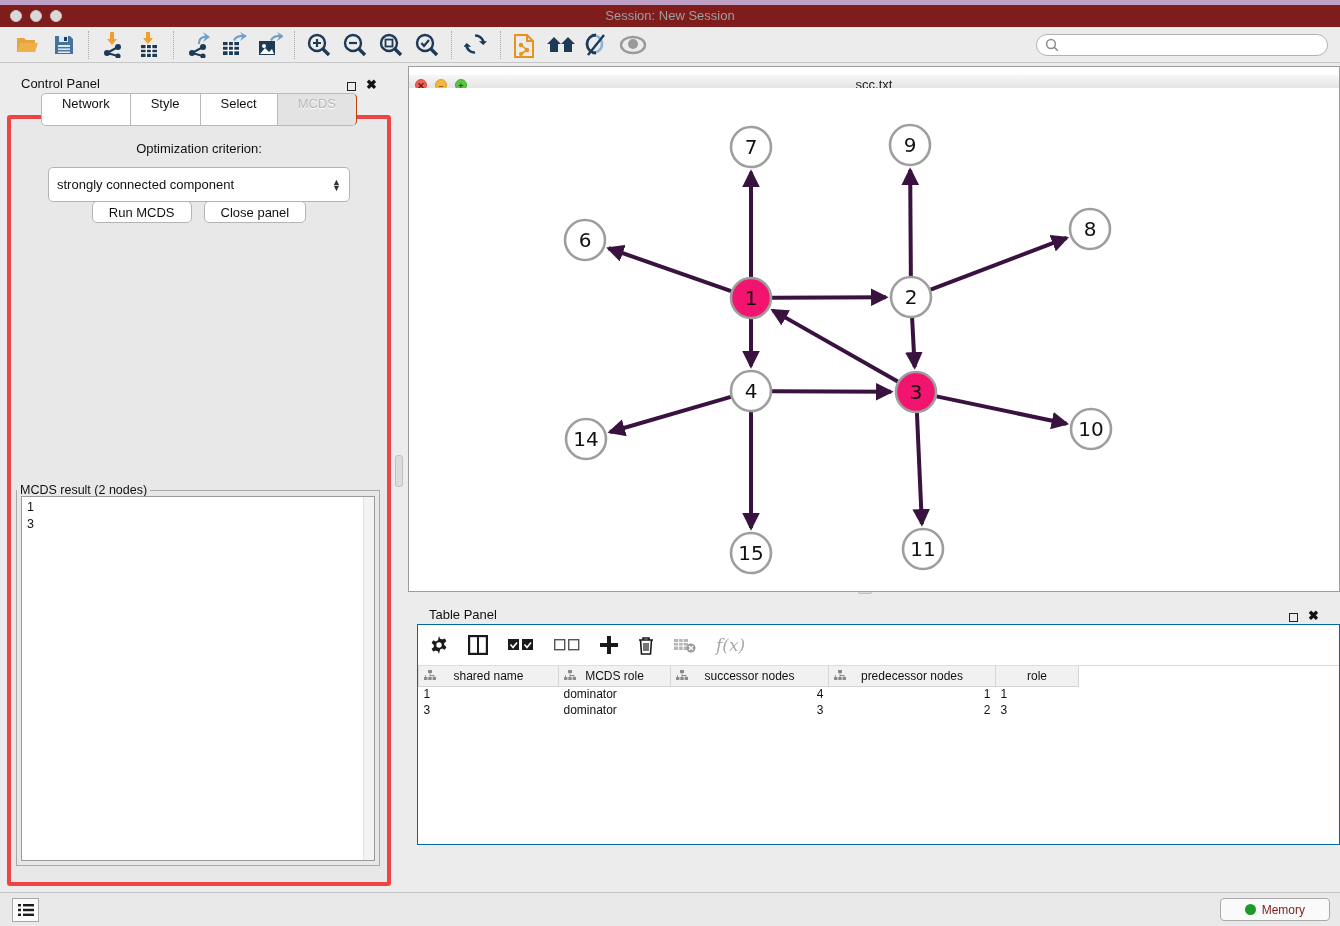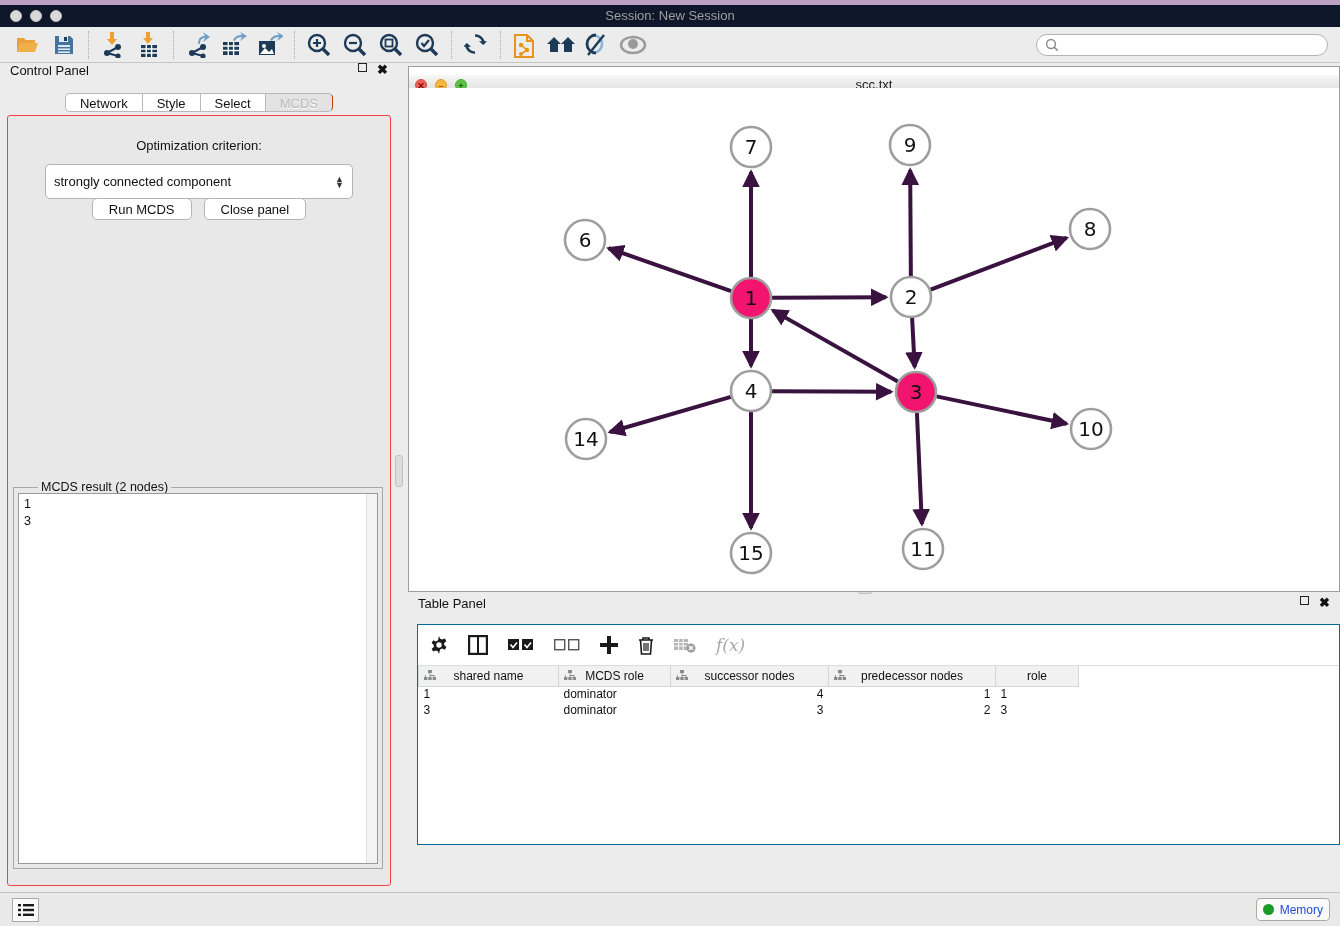--- a/index.html
+++ b/index.html
@@ -2,64 +2,64 @@
 <html><head>
 <meta charset="utf-8">
 <style>
   * { margin:0; padding:0; box-sizing:border-box; }
   html,body { width:1340px; height:926px; }
   body { font-family:"Liberation Sans", sans-serif; background:#ececec; position:relative; overflow:hidden; }
   .abs { position:absolute; }
 
   
   #top-strip { left:0; top:0; width:1340px; height:5px; background:#bfa0c5; }
-  #titlebar { left:0; top:5px; width:1340px; height:22px; background:#0f172a; }
+  #titlebar { left:0; top:5px; width:1340px; height:22px; background:#7f1d1d; }
   #titlebar .traffic { position:absolute; top:5px; width:12px; height:12px; border-radius:50%;
     background:#d9d9d9; border:1px solid #c3c3c3; }
   #title-text { width:100%; text-align:center; line-height:22px; font-size:13px; color:#9f9f9f; }
 
   
   #toolbar { left:0; top:27px; width:1340px; height:36px; background:#ececec;
     border-bottom:1px solid #c6c6c6; display:flex; align-items:center; padding-left:10px; }
   .tb-btn { width:36px; height:30px; display:flex; align-items:center; justify-content:center; }
   .tb-sep { width:1px; height:28px; margin:0 6px; border-left:1px dotted #aaa; }
   #search-wrap { margin-left:auto; margin-right:12px; width:292px; height:22px; background:#fff;
     border:1px solid #b3b3b3; border-radius:12px; display:flex; align-items:center; padding:0 8px; }
   #search-wrap svg { flex:0 0 auto; }
   #search-input { border:none; outline:none; background:transparent; font-size:12px; width:100%; margin-left:5px; }
 
   
   #control-panel { left:0; top:63px; width:398px; height:829px; background:#ececec; }
-  .panel-head { height:28px; display:flex; align-items:flex-start; padding:0 10px; }
+  .panel-head { height:28px; display:flex; align-items:flex-end; padding:0 21px; }
   .panel-title { font-size:13px; color:#111; }
   .panel-head .spacer { flex:1; }
   .float-box { width:9px; height:9px; border:1.5px solid #222; margin-right:10px; }
   .close-x { font-size:13px; font-weight:bold; color:#111; line-height:1; }
 
   .cp-tabs { display:flex; justify-content:center; margin-top:2px; position:relative; z-index:2; }
-  .tab { height:19px; line-height:20px; padding:0 14px; font-size:13px; background:#fff;
+  .tab { height:33px; line-height:20px; padding:0 20px; font-size:13px; background:#fff;
     border:1px solid #b9b9b9; border-right:none; color:#111; }
   .tab:first-child { border-radius:5px 0 0 5px; }
   .tab:last-child { border-right:1px solid #c2410c; border-radius:0 5px 5px 0; }
   .tab.sel { background:#e3e3e3; color:#b9b9b9; text-shadow:0 1px 0 #fff; }
 
   #cp-body { position:absolute; left:7px; right:7px; top:52px; bottom:6px;
-    background:#e8e8e8; border:1px solid #ef4444; border-radius:3px; }
+    background:#e8e8e8; border:4px solid #ef4444; border-radius:3px; }
   #opt-label { text-align:center; margin-top:22px; font-size:13px; color:#111; }
   #opt-select { position:absolute; left:37px; right:37px; top:48px; height:35px; background:#fff;
     border:1px solid #b4b4b4; border-radius:5px; font-size:13px; display:flex; align-items:center;
     padding:0 8px; color:#111; }
   #opt-select .chev { margin-left:auto; display:flex; flex-direction:column; line-height:6px; font-size:9px; color:#333; }
   .btn-row { position:absolute; left:0; right:0; top:82px; display:flex; justify-content:center; gap:12px; }
   .mac-btn { height:22px; background:#fff; border:1px solid #b4b4b4; border-radius:5px;
     font-size:13px; padding:0 16px; color:#111; display:flex; align-items:center; }
 
   #mcds-result { position:absolute; left:5px; right:7px; top:371px; bottom:16px;
     border:1px solid #a9a9a9; background:#e8e8e8; }
-  #mcds-legend { position:absolute; top:-8px; left:24px; background:#e8e8e8; padding:0 3px; font-size:12.5px; color:#111; }
+  #mcds-legend { position:absolute; top:-8px; left:0; background:#e8e8e8; padding:0 3px; font-size:12.5px; color:#111; }
   #mcds-text { position:absolute; left:4px; right:4px; top:5px; bottom:4px; background:#fff;
     border:1px solid #9a9a9a; font-size:12.5px; line-height:17px; padding:2px 0 0 5px; color:#111; }
   #mcds-scroll { position:absolute; right:0; top:0; bottom:0; width:11px; background:#f3f3f3; border-left:1px solid #e2e2e2; }
 
   
   #v-grip { left:395px; top:455px; width:8px; height:32px; background:#dcdcdc; border:1px solid #c0c0c0; border-radius:3px; }
   #h-grip { left:858px; top:588px; width:14px; height:6px; background:#dcdcdc; border:1px solid #c0c0c0; border-radius:2px; }
 
   
   #net-window { left:408px; top:66px; width:932px; height:526px; border:1px solid #9d9d9d; background:#fff; }
@@ -83,21 +83,21 @@
   #tp-table th { background:#f1f1f1; border:1px solid #d6d6d6; border-top:none; height:20px;
     font-size:12px; font-weight:normal; color:#111; text-align:center; position:relative; }
   #tp-table th .col-ic { position:absolute; left:5px; top:4px; }
   #tp-table td { font-size:12px; color:#111; height:16px; padding:0 5px; white-space:nowrap; }
   td.num { text-align:right; padding-right:12px; }
   #tp-tabs { position:absolute; left:0; right:0; top:262px; display:flex; justify-content:center; }
   #statusbar { left:0; top:892px; width:1340px; height:34px; background:#e9e9e9; border-top:1px solid #c2c2c2; }
   #list-btn { position:absolute; left:12px; top:5px; width:27px; height:24px; background:#fafafa;
     border:1px solid #a9a9a9; display:flex; align-items:center; justify-content:center; }
   #memory-btn { position:absolute; right:10px; top:5px; height:23px; background:#fafafa; border:1px solid #a9a9a9;
-    border-radius:4px; display:flex; align-items:center; padding:0 6px; gap:6px; font-size:12px; color:#1d4ed8; }
+    border-radius:4px; display:flex; align-items:center; padding:0 24px; gap:6px; font-size:12px; color:#7f1d1d; }
   #memory-dot { width:11px; height:11px; border-radius:50%; background:#1c9a27; }
 </style>
 </head>
 <body>
 
 <div id="top-strip" class="abs"></div>
 <div id="titlebar" class="abs">
   <div class="traffic" style="left:10px"></div>
   <div class="traffic" style="left:30px"></div>
   <div class="traffic" style="left:50px"></div>

